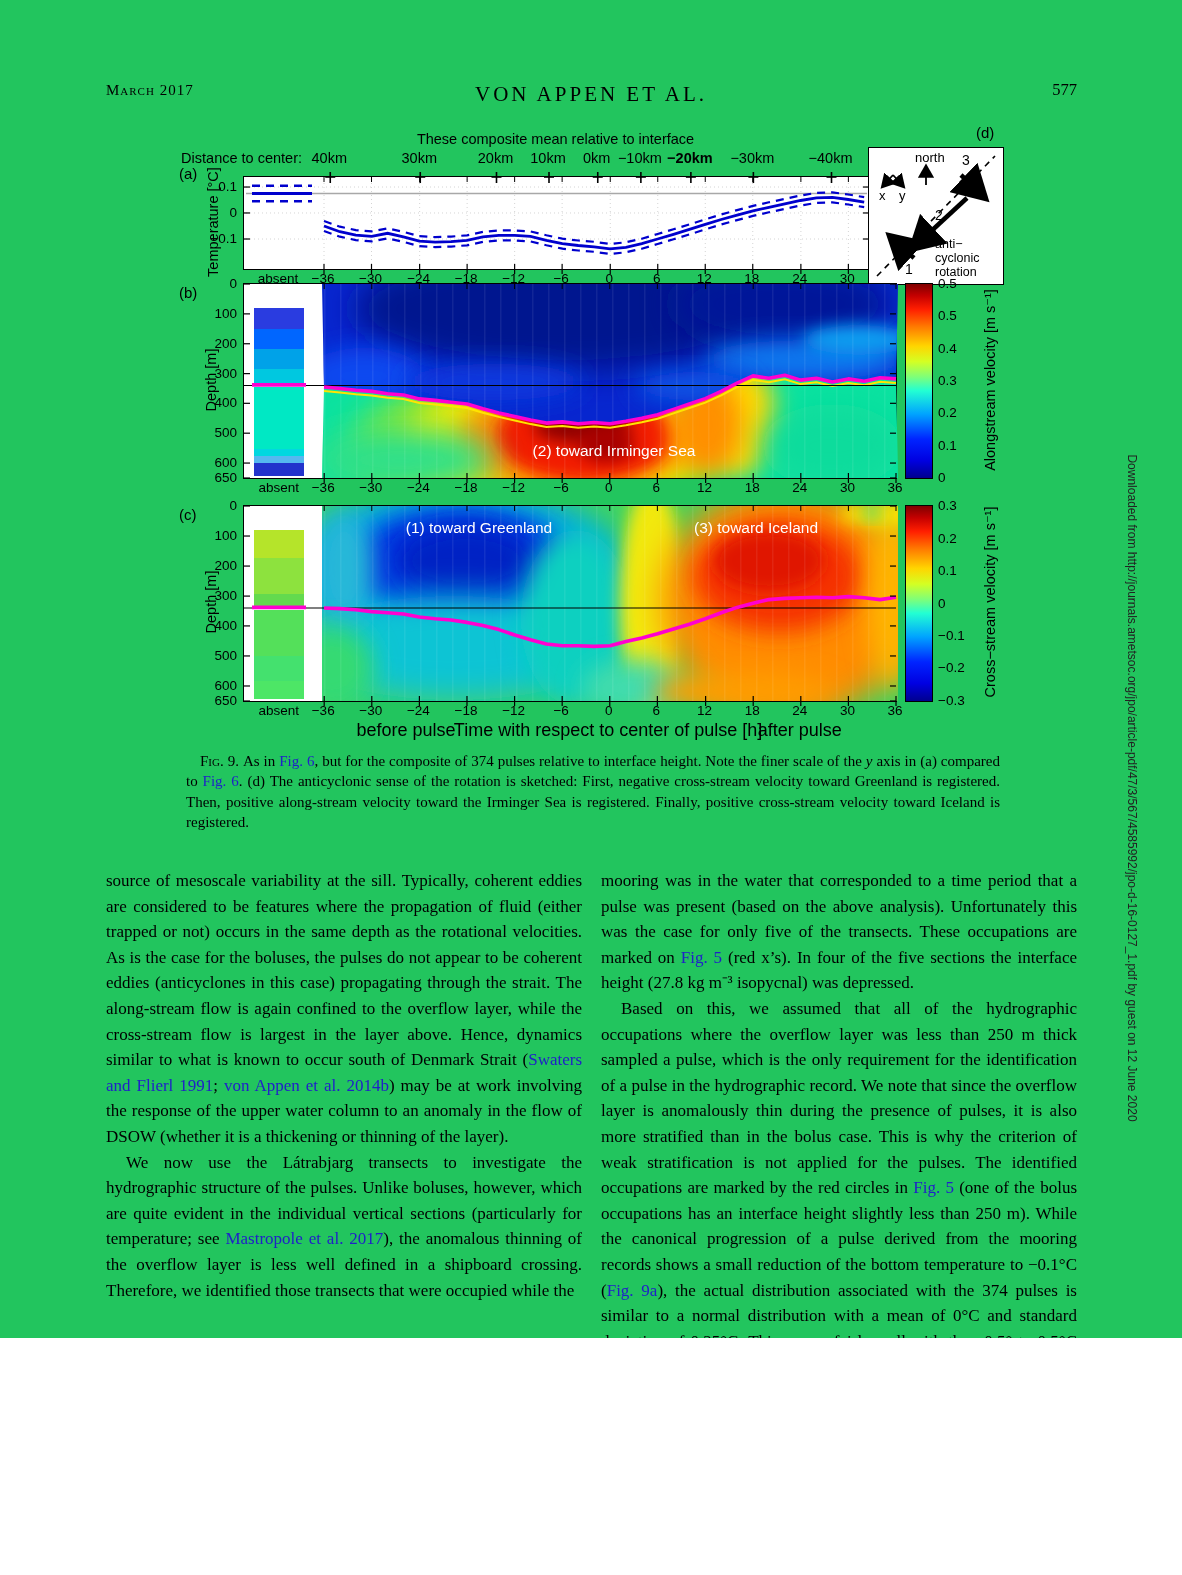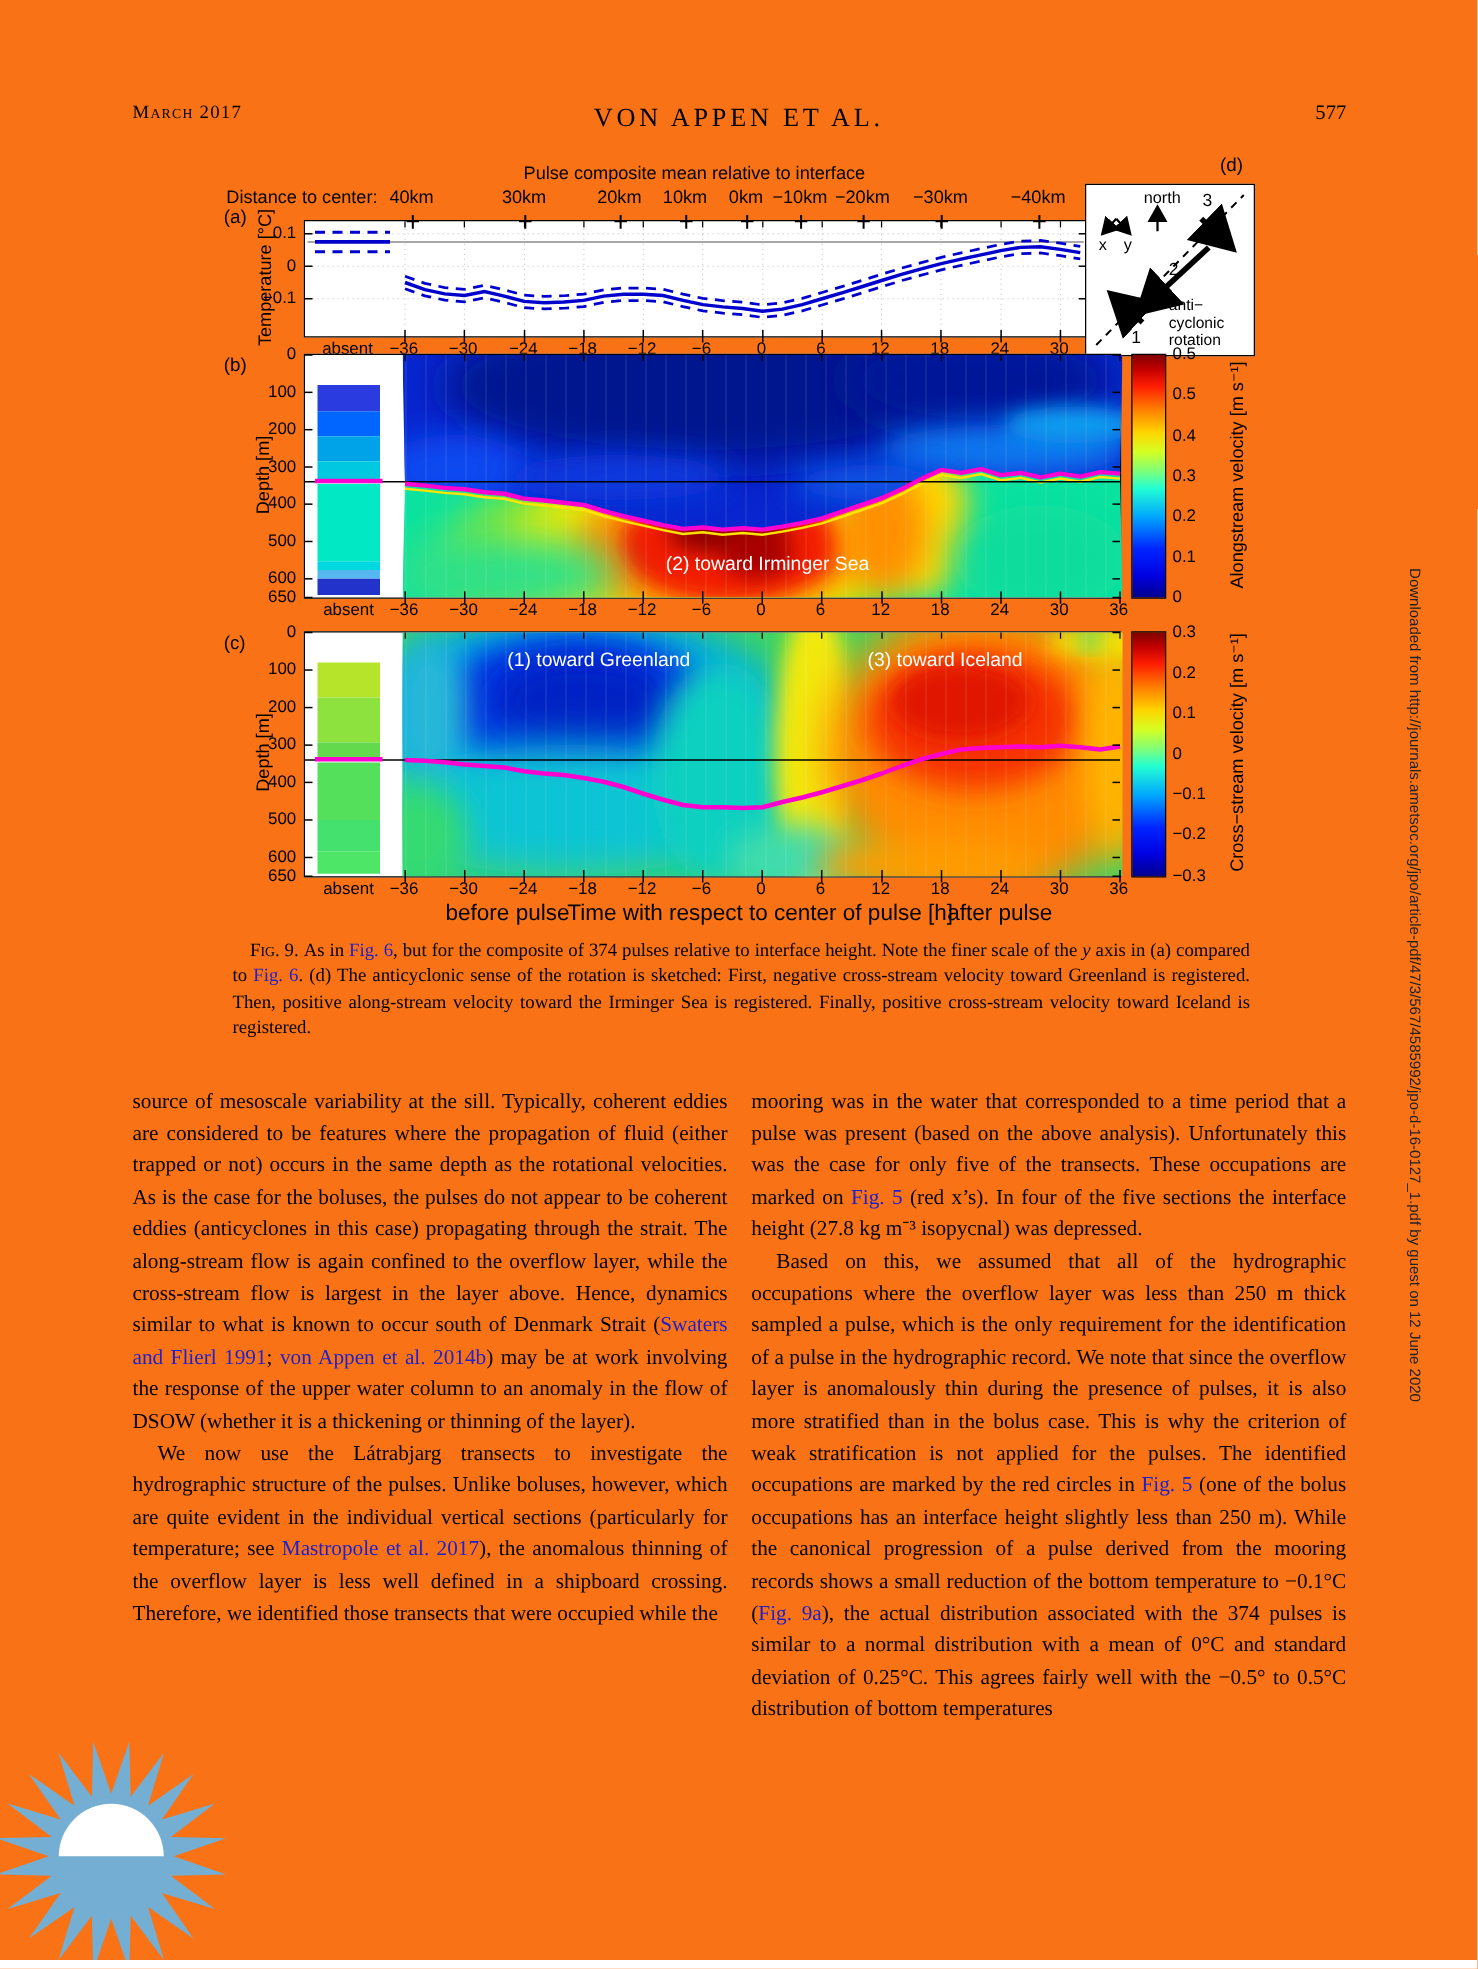--- a/index.html
+++ b/index.html
@@ -1,16 +1,16 @@
 <!DOCTYPE html>
 <html><head>
 <meta charset="utf-8">
 <style>
   html,body{margin:0;padding:0;background:#ffffff;}
-  .page{position:relative;width:1182px;height:1568px;background:#f97316;overflow:hidden;
+  .page{position:relative;width:1182px;height:1338px;background:#22c55e;overflow:hidden;
         font-family:"Liberation Serif",serif;color:#000;}
   
   .hdr-left{position:absolute;left:106px;top:82px;font-size:15px;font-variant:small-caps;letter-spacing:1px;}
   .hdr-center{position:absolute;left:0;right:0;top:82px;text-align:center;font-size:21px;letter-spacing:3px;}
   .hdr-right{position:absolute;right:105px;top:80px;font-size:16.5px;}
   
   .fig{position:absolute;left:0;top:0;width:1182px;height:850px;z-index:2;
        font-family:"Liberation Sans","DejaVu Sans",sans-serif;}
   .fig-title{position:absolute;left:243px;width:625px;top:131px;text-align:center;font-size:14.5px;}
   .dist-row{position:absolute;left:243px;top:150px;width:625px;height:17px;font-size:14.5px;}
@@ -66,32 +66,32 @@
     </svg>
 
   </div>
 
   <span class="hdr-left">March 2017</span>
   <span class="hdr-center">VON APPEN ET AL.</span>
   <span class="hdr-right">577</span>
 
   <div class="fig">
 
-    <div class="fig-title">Pulse composite mean relative to interface</div>
+    <div class="fig-title">These composite mean relative to interface</div>
 
     <div class="dist-row">
       <span class="dist-prefix">Distance to center:</span>
 
     <span class="dlabel" style="left: 13.8%;">40km</span>
         <span class="dlabel" style="left: 28.2%;">30km</span>
         <span class="dlabel" style="left: 40.4%;">20km</span>
         <span class="dlabel" style="left: 48.8%;">10km</span>
         <span class="dlabel" style="left: 56.6%;">0km</span>
         <span class="dlabel" style="left: 63.5%;">−10km</span>
-        <span class="dlabel" style="left: 71.5%;">−20km</span>
+        <span class="dlabel" style="left: 71.5%; font-weight: bold;">−20km</span>
         <span class="dlabel" style="left: 81.5%;">−30km</span>
         <span class="dlabel" style="left: 94%;">−40km</span>
       </div>
 
     <span class="panel-tag" style="left:179px;top:165px;">(a)</span>
     <span class="vlabel" style="left:213px;top:222px;">Temperature [°C]</span>
     <div class="yticks" style="left:195px;top:176px;width:42px;height:92px;">
         <span style="top: 10.9%;">0.1</span>
         <span style="top: 39.1%;">0</span>
         <span style="top: 67.4%;">−0.1</span>

